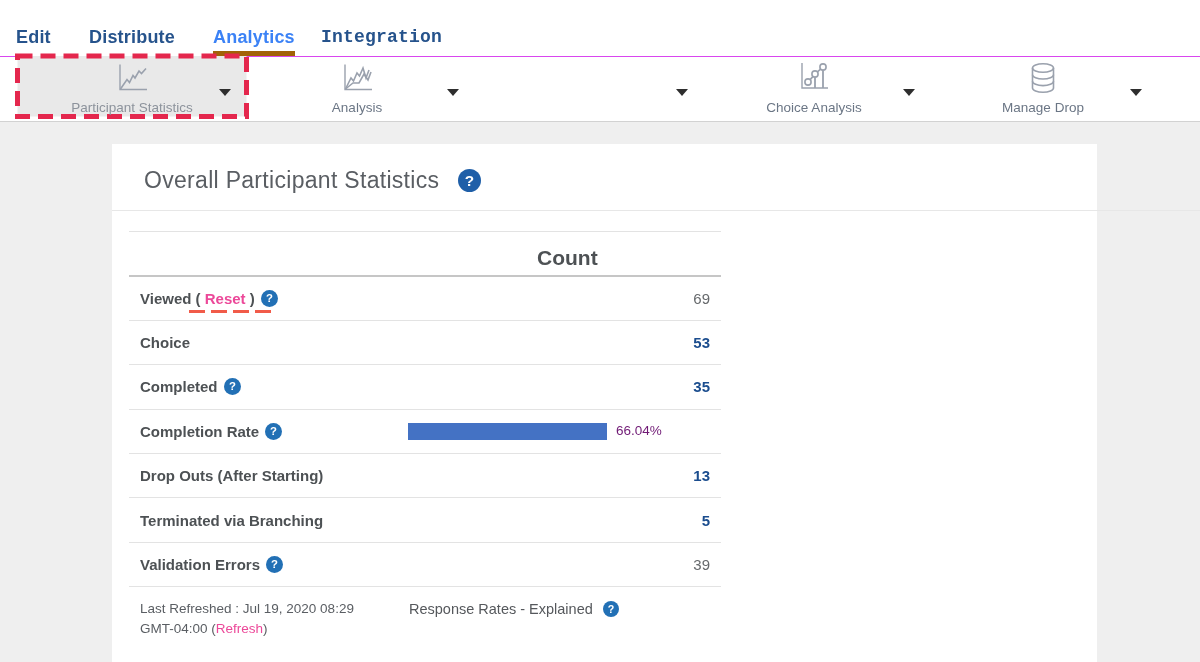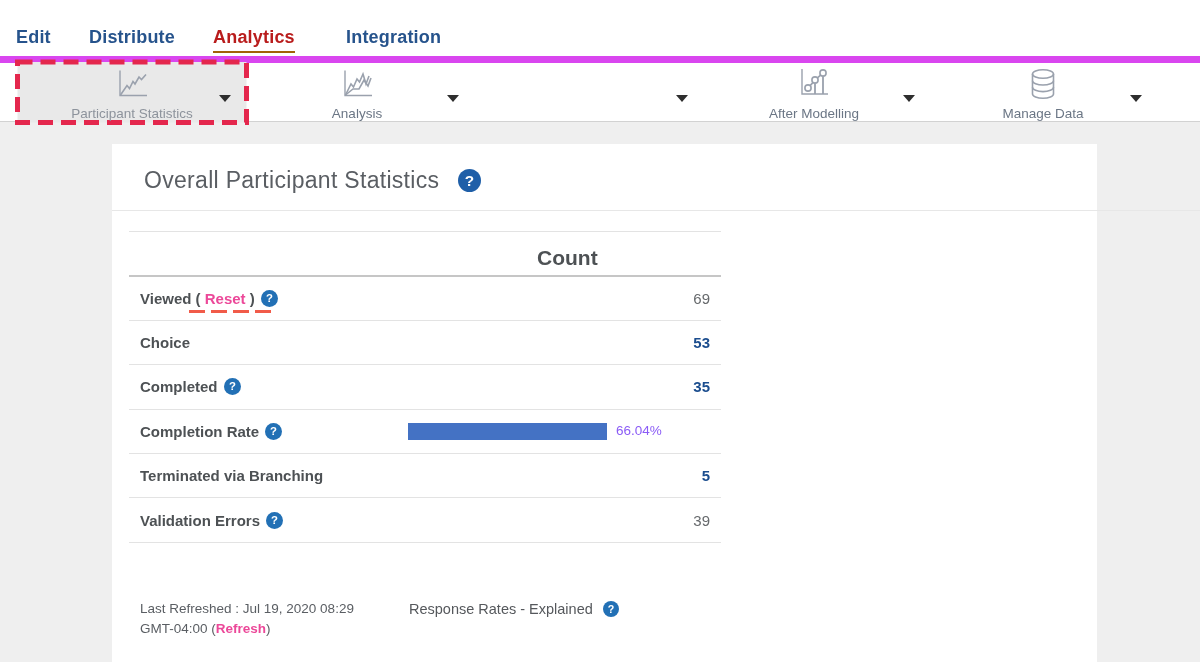--- a/index.html
+++ b/index.html
@@ -1,24 +1,24 @@
 <!DOCTYPE html>
 <html><head>
 <meta charset="utf-8">
 <style>
 * { margin:0; padding:0; box-sizing:border-box; }
 html,body { width:1200px; height:662px; overflow:hidden; font-family:"Liberation Sans", sans-serif; background:#efefef; }
 #topnav {
   position:absolute; left:0; top:0; width:1200px; height:56px; background:#fff;
 }
 #topnav a { position:absolute; top:27px; font-size:18px; font-weight:bold; color:#26538c; text-decoration:none; letter-spacing:0.2px; }
-#topnav a.active { color:#b91c1c; border-bottom:2px solid #a16207; padding-bottom:3px; }
+#topnav a.active { color:#3b82f6; border-bottom:8px solid #a16207; padding-bottom:3px; }
 #toolbar {
   position:absolute; left:0; top:56px; width:1200px; height:66px; background:#fff;
-  border-top:7px solid #d946ef; border-bottom:1px solid #d2d2d2;
+  border-top:1px solid #d946ef; border-bottom:1px solid #d2d2d2;
 }
 .titem { position:absolute; top:0; text-align:center; }
 .titem .ic { height:34px; display:flex; align-items:flex-end; justify-content:center; }
 .titem .lbl { font-size:13.5px; color:#6b7685; margin-top:9px; }
 .caret { position:absolute; width:0; height:0; border-left:6px solid transparent; border-right:6px solid transparent; border-top:7px solid #2e2e2e; top:31.5px; }
 #content {
   position:absolute; left:112px; top:144px; width:985px; height:518px; background:#fff;
 }
 #heading { position:absolute; left:32px; top:23px; font-size:23px; color:#5a5e63; letter-spacing:0.3px; }
 #headrule { position:absolute; left:0; top:66px; width:1088px; height:1px; background:#e7e7e7; }
@@ -28,34 +28,34 @@
 .trow .val { position:absolute; right:11px; font-size:15px; }
 .vgray { color:#66696c; }
 .vblue { color:#1b4d8e; font-weight:bold; }
 #hdr { height:46px; border-top:1px solid #e3e3e3; border-bottom:2px solid #c6c6c6; position:relative; }
 #hdr .cnt { position:absolute; left:408px; top:14.5px; font-size:21px; font-weight:bold; color:#4d5154; }
 .qm { vertical-align:-3px; margin-left:6px; }
 #heading svg.qm { margin-left:12px; }
 #resetdash { position:absolute; left:60px; top:33px; width:83px; height:3.5px;
   background:repeating-linear-gradient(90deg, #f15b49 0, #f15b49 16px, transparent 16px, transparent 22px); }
 #bar { position:absolute; left:279px; top:13px; width:199px; height:17px; background:#4472c4; }
-#barpct { position:absolute; left:487px; top:13.5px; font-size:13.5px; color:#8b5cf6; }
+#barpct { position:absolute; left:487px; top:13.5px; font-size:13.5px; color:#701a75; }
 #foot { position:absolute; left:28px; top:454.5px; font-size:13.5px; color:#5a5e63; line-height:20px; width:320px; }
 #foot a, .blue { color:#ec4899; text-decoration:none; font-weight:bold; }
-#foot .nb { font-weight:bold; }
+#foot .nb { font-weight:normal; }
 #rresp { position:absolute; left:297px; top:454.5px; font-size:14.5px; color:#55585c; line-height:20px; }
 svg.icn { stroke:#9aa1ad; fill:none; stroke-width:1.6; }
 </style>
 </head>
 <body>
 <div id="topnav">
   <a style="left:16px;">Edit</a>
   <a style="left:89px;">Distribute</a>
   <a class="active" style="left:213px;">Analytics</a>
-  <a style="left:346px;">Integration</a>
+  <a style="left:321px;font-family:Liberation Mono, monospace;">Integration</a>
 </div>
 <div id="toolbar">
 
   <svg style="position:absolute; left:12px; top:-5px;" width="246" height="72">
     <rect x="5.5" y="4" width="229" height="60.5" fill="#e9e9e9" stroke="#e4274d" stroke-width="5" stroke-dasharray="15 8"></rect>
   </svg>
   <div class="titem" style="left:62px; width:140px;">
     <div class="ic">
       <svg class="icn" width="32" height="28" viewBox="0 0 32 28">
         <path d="M4 1.5 V26.5 H31" stroke-width="1.4"></path>
@@ -84,34 +84,34 @@
     <div class="ic">
       <svg class="icn" width="32" height="30" viewBox="0 0 32 30">
         <path d="M4 2 V27 H30" stroke-width="1.4"></path>
         <circle cx="10" cy="21" r="3.1"></circle>
         <circle cx="17" cy="13" r="3.1"></circle>
         <circle cx="25" cy="6" r="3.1"></circle>
         <path d="M12.3 18.4 L14.9 15.6 M19.4 10.9 L22.6 8.1"></path>
         <path d="M17 16.5 V27 M25 9.5 V27" stroke-width="1.8"></path>
       </svg>
     </div>
-    <div class="lbl">After Modelling</div>
+    <div class="lbl">Choice Analysis</div>
   </div>
   <div class="caret" style="left:903px;"></div>
 
   <div class="titem" style="left:973px; width:140px;">
     <div class="ic">
       <svg class="icn" width="26" height="32" viewBox="0 0 26 32" style="margin-bottom:-3px;">
         <ellipse cx="13" cy="6" rx="10.5" ry="4.3"></ellipse>
         <path d="M2.5 6 V26 C2.5 28.4 7.2 30.3 13 30.3 C18.8 30.3 23.5 28.4 23.5 26 V6"></path>
         <path d="M2.5 12.7 C2.5 15 7.2 17 13 17 C18.8 17 23.5 15 23.5 12.7"></path>
         <path d="M2.5 19.3 C2.5 21.7 7.2 23.6 13 23.6 C18.8 23.6 23.5 21.7 23.5 19.3"></path>
       </svg>
     </div>
-    <div class="lbl">Manage Data</div>
+    <div class="lbl">Manage Drop</div>
   </div>
   <div class="caret" style="left:1130px;"></div>
 </div>
 
 <div id="content">
   <div id="heading">Overall Participant Statistics
     <svg class="qm" width="23" height="23" viewBox="0 0 24 24" style="vertical-align:-4px;">
         <circle cx="12" cy="12" r="12" fill="#1f5fa8"></circle>
         <text x="12" y="17.5" font-size="16" font-weight="bold" fill="#fff" text-anchor="middle" font-family="Liberation Sans">?</text>
       </svg>
@@ -145,20 +145,24 @@
     <div class="trow">
       <span class="lab">Completion Rate</span>
       <svg class="qm" width="17" height="17" viewBox="0 0 24 24">
           <circle cx="12" cy="12" r="12" fill="#2270b5"></circle>
           <text x="12" y="17.5" font-size="16" font-weight="bold" fill="#fff" text-anchor="middle" font-family="Liberation Sans">?</text>
         </svg>
       <div id="bar"></div>
         <span id="barpct">66.04%</span>
     </div>
     <div class="trow">
+      <span class="lab">Drop Outs (After Starting)</span>
+      <span class="val vblue">13</span>
+    </div>
+    <div class="trow">
       <span class="lab">Terminated via Branching</span>
       <span class="val vblue">5</span>
     </div>
     <div class="trow">
       <span class="lab">Validation Errors</span>
       <svg class="qm" width="17" height="17" viewBox="0 0 24 24">
           <circle cx="12" cy="12" r="12" fill="#2270b5"></circle>
           <text x="12" y="17.5" font-size="16" font-weight="bold" fill="#fff" text-anchor="middle" font-family="Liberation Sans">?</text>
         </svg>
       <span class="val vgray">39</span>

